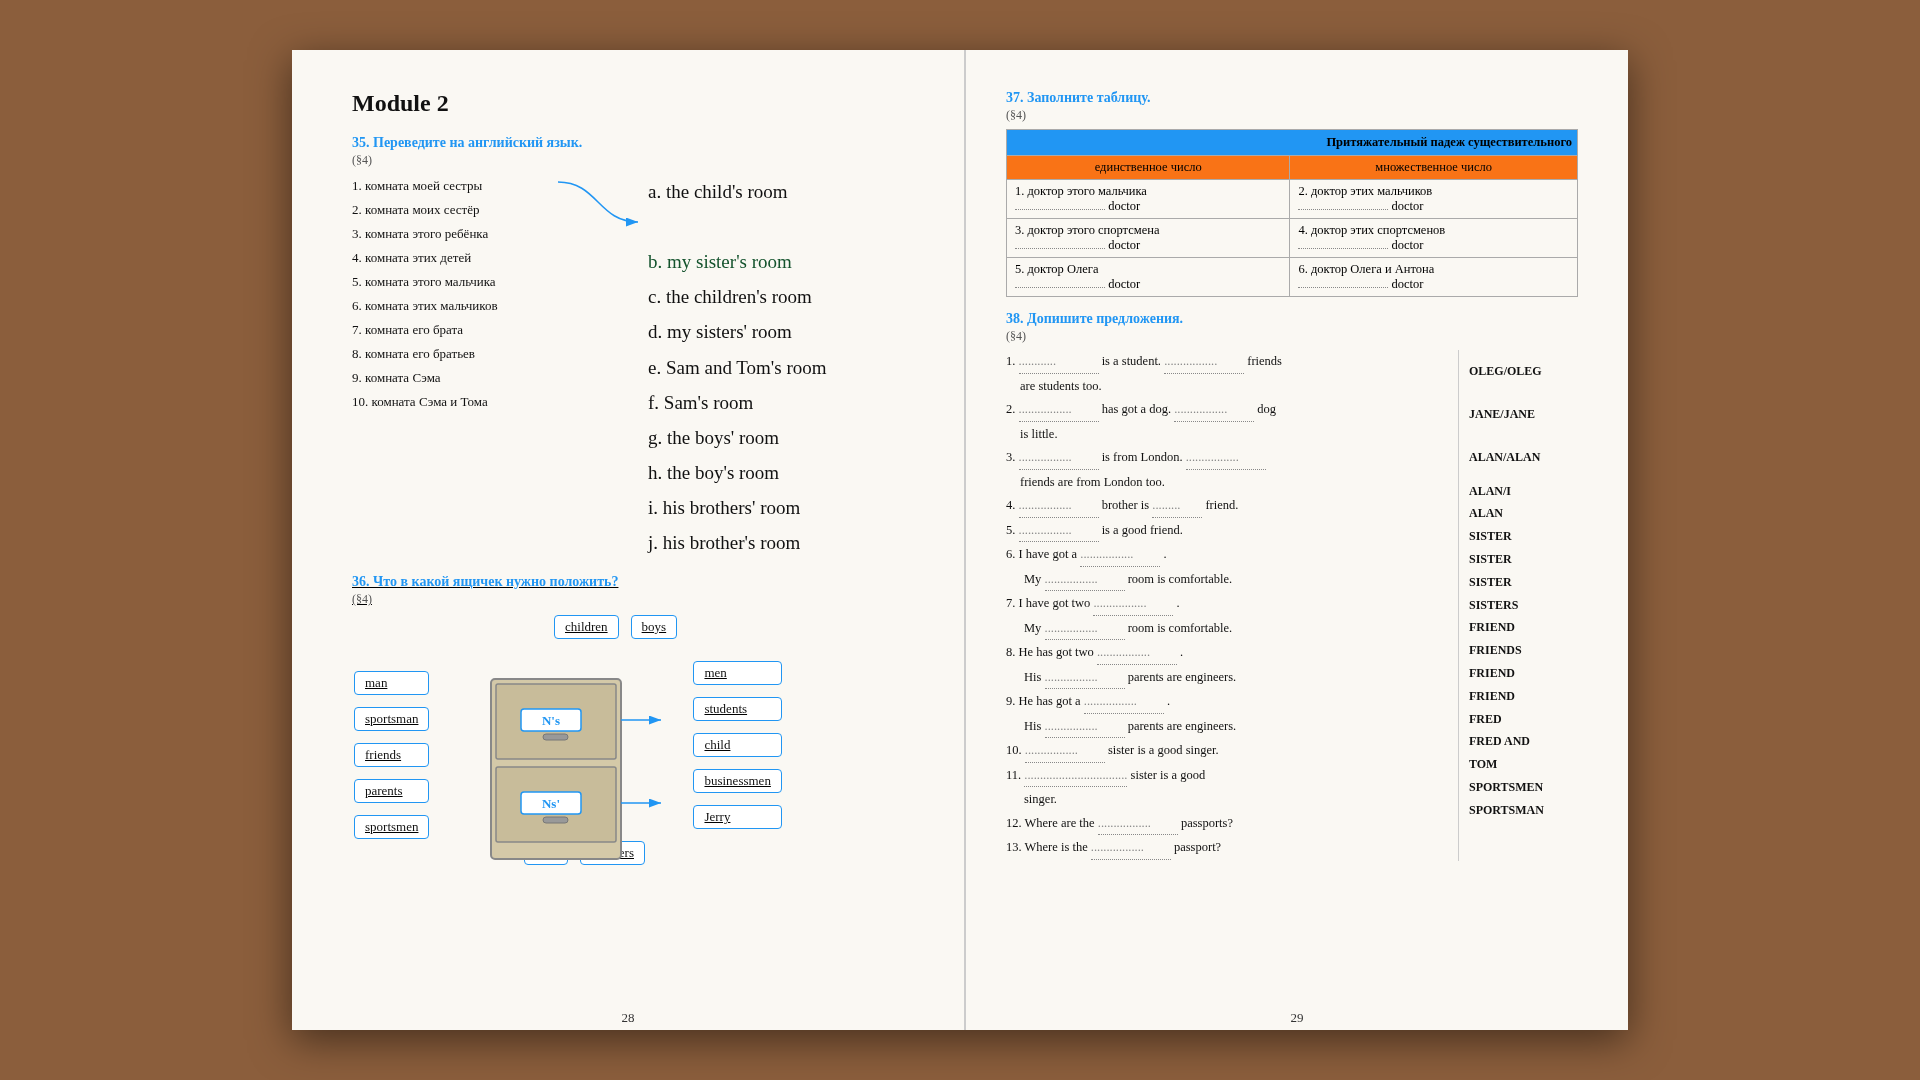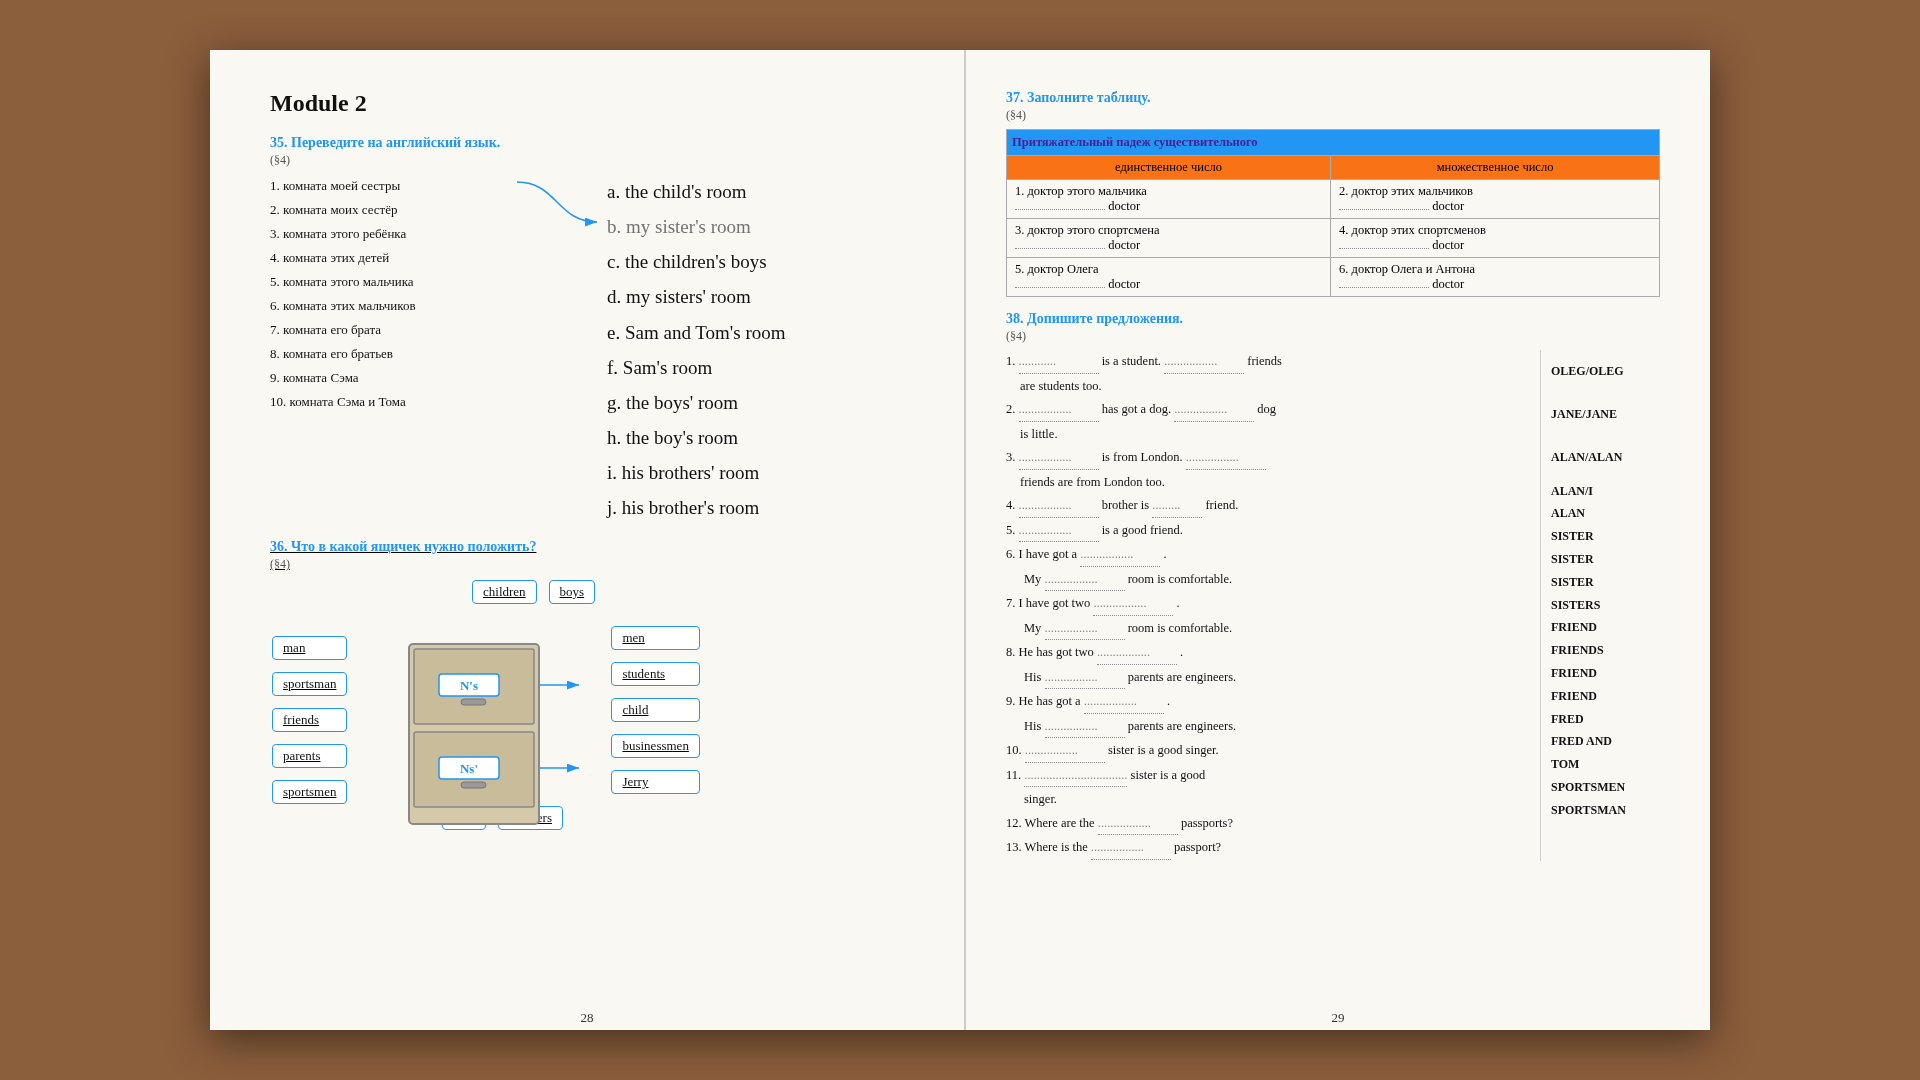--- a/index.html
+++ b/index.html
@@ -8,21 +8,21 @@
       height: 1080px;
       background: #8B5E3C;
       display: flex;
       align-items: center;
       justify-content: center;
       font-family: 'Times New Roman', serif;
       overflow: hidden;
     }
     .book {
       display: flex;
-      width: 1500px;
+      width: 1336px;
       height: 980px;
       background: #f5f0e8;
       box-shadow: 0 10px 40px rgba(0,0,0,0.5);
       border-radius: 4px;
     }
     .page-left {
       flex: 1;
       padding: 40px 40px 30px 60px;
       border-right: 2px solid #ccc;
       background: #faf8f3;
@@ -137,23 +137,23 @@
     }
     .possessive-table th {
       background: #f97316;
       border: 1px solid #aaa;
       padding: 4px 8px;
       text-align: center;
       font-weight: normal;
     }
     .possessive-table .main-header {
       background: #2196F3;
-      color: #4c1d95;
+      color: #000000;
       font-weight: bold;
-      text-align: left;
+      text-align: right;
       padding: 5px;
     }
     .possessive-table td {
       border: 1px solid #aaa;
       padding: 4px 8px;
       vertical-align: top;
       font-size: 12.5px;
     }
     .dotted-line {
       border-bottom: 1px dotted #888;
@@ -225,22 +225,22 @@
 
           <svg style="position:absolute;top:-2px;left:-80px;width:100px;height:60px;pointer-events:none;">
             <defs>
                 <marker id="arrowhead" markerWidth="8" markerHeight="6" refX="8" refY="3" orient="auto">
                   <polygon points="0 0, 8 3, 0 6" fill="#2196F3"></polygon>
                 </marker>
               </defs>
             <path d="M 10 10 C 50 10 50 50 90 50" stroke="#2196F3" stroke-width="1.5" fill="none" marker-end="url(#arrowhead)"></path>
           </svg>
           <div>a. the child's room</div>
-          <div style="color:#737373;">b. my sister's room</div>
-          <div>c. the children's boys</div>
+          <div style="color:#14532d;margin-top:35px;">b. my sister's room</div>
+          <div>c. the children's room</div>
           <div>d. my sisters' room</div>
           <div>e. Sam and Tom's room</div>
           <div>f. Sam's room</div>
           <div>g. the boys' room</div>
           <div>h. the boy's room</div>
           <div>i. his brothers' room</div>
           <div>j. his brother's room</div>
         </div>
       </div>
     </div>

